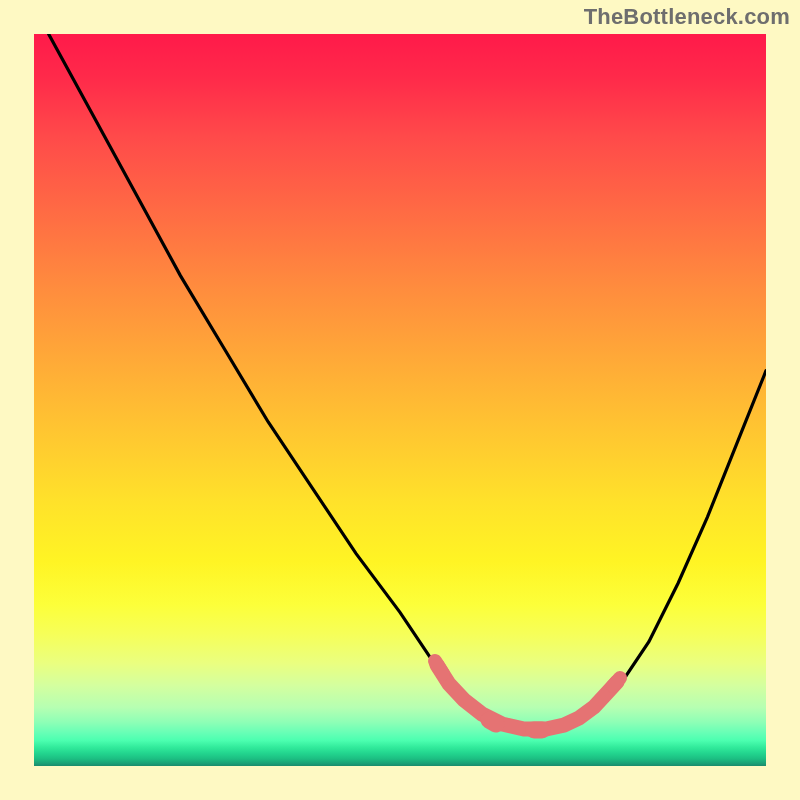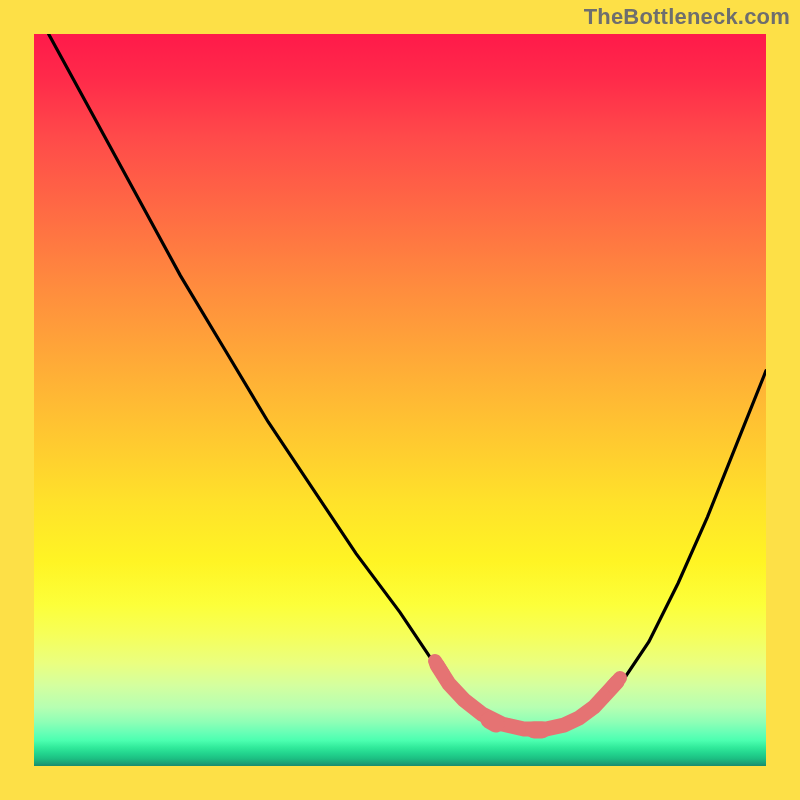--- a/index.html
+++ b/index.html
@@ -10,21 +10,21 @@
     background: #000;
     overflow: hidden;
     font-family: Arial, Helvetica, sans-serif;
   }
   .frame {
     position: absolute;
     left: 0;
     top: 0;
     width: 800px;
     height: 800px;
-    background: #fde047;
+    background: #fef9c3;
   }
   .plot-area {
     position: absolute;
     left: 34px;
     top: 34px;
     width: 732px;
     height: 732px;
     overflow: hidden;
   }
   .gradient {

